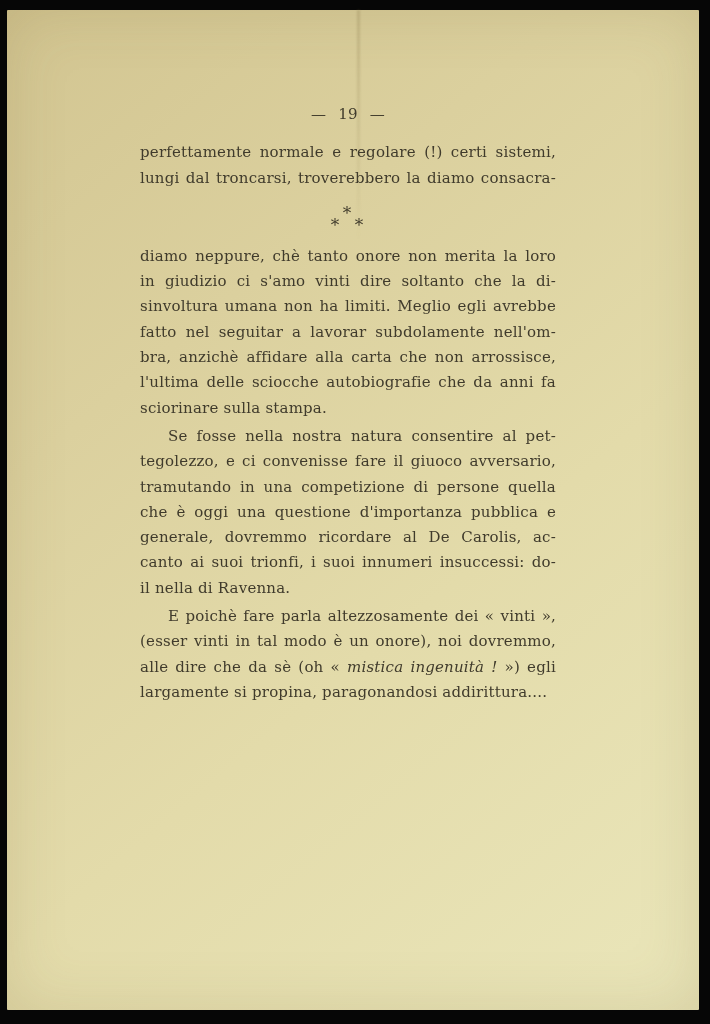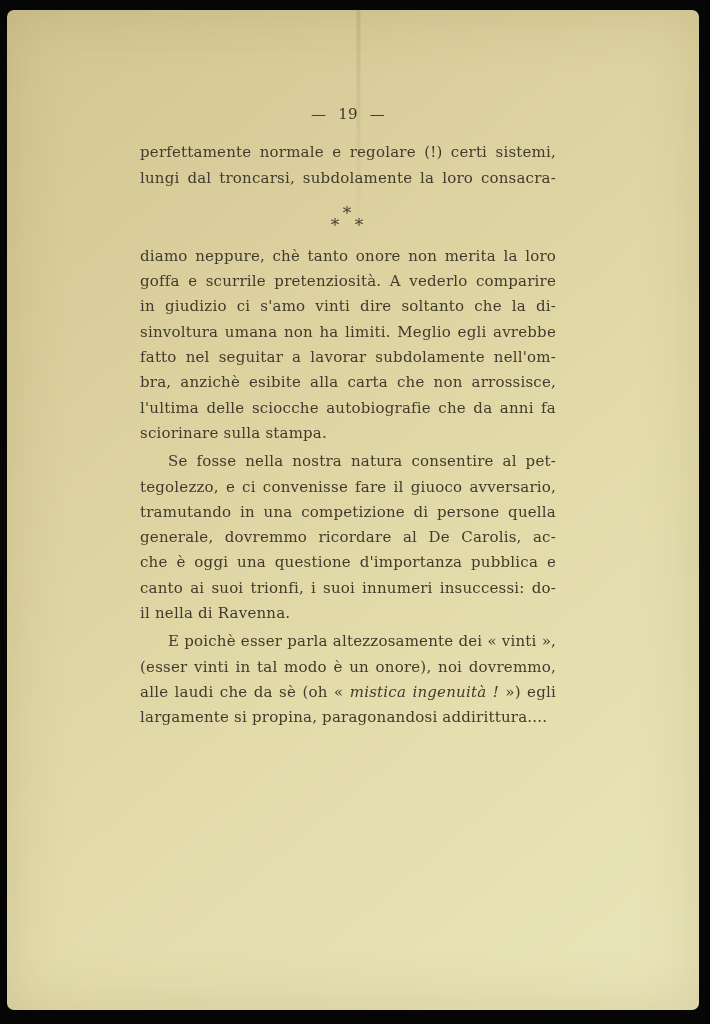--- a/index.html
+++ b/index.html
@@ -7,21 +7,21 @@
     position:relative;
     width:710px;height:1024px;
     background:#060606;
     overflow:hidden;
     font-family:"DejaVu Serif","Liberation Serif",serif;
   }
   .page{
     position:absolute;
     left:7px;top:10px;right:11px;bottom:14px;
     background:linear-gradient(140deg,#d2c591 0%,#dbd09e 30%,#e3dbaa 60%,#eae6ba 100%);
-    border-radius:7px;
+    border-radius:1px;
     box-shadow:inset 0 0 60px rgba(120,100,50,.18);
   }
   .fold{
     position:absolute;
     left:350px;top:0;width:3px;height:230px;
     background:linear-gradient(to bottom,rgba(140,124,78,.30),rgba(140,124,78,0));
     filter:blur(1px);
   }
   .content{
     position:absolute;
@@ -58,47 +58,46 @@
 <body>
 
 <div class="scan">
   <div class="page">
     <div class="fold"></div>
     <div class="content">
       <div class="page-number">— 19 —</div>
       <div id="paragraphs">
           <div class="para">
             <div class="line just"><span>perfettamente normale e regolare (!) certi sistemi,</span></div>
-            <div class="line just"><span>lungi dal troncarsi, subdolamente la loro consacra-</span></div>
+            <div class="line just"><span>lungi dal troncarsi, troverebbero la diamo consacra-</span></div>
           </div>
           <div class="asterism">
             <div class="row1">*</div>
             <div class="row2">* *</div>
           </div>
           <div class="para">
             <div class="line just"><span>diamo neppure, chè tanto onore non merita la loro</span></div>
-            <div class="line just"><span>goffa e scurrile pretenziosità. A vederlo comparire</span></div>
             <div class="line just"><span>in giudizio ci s'amo vinti dire soltanto che la di-</span></div>
             <div class="line just"><span>sinvoltura umana non ha limiti. Meglio egli avrebbe</span></div>
             <div class="line just"><span>fatto nel seguitar a lavorar subdolamente nell'om-</span></div>
-            <div class="line just"><span>bra, anzichè esibite alla carta che non arrossisce,</span></div>
+            <div class="line just"><span>bra, anzichè affidare alla carta che non arrossisce,</span></div>
             <div class="line just"><span>l'ultima delle sciocche autobiografie che da anni fa</span></div>
             <div class="line"><span>sciorinare sulla stampa.</span></div>
           </div>
           <div class="para">
             <div class="line just ind"><span>Se fosse nella nostra natura consentire al pet-</span></div>
             <div class="line just"><span>tegolezzo, e ci convenisse fare il giuoco avversario,</span></div>
             <div class="line just"><span>tramutando in una competizione di persone quella</span></div>
+            <div class="line just"><span>che è oggi una questione d'importanza pubblica e</span></div>
             <div class="line just"><span>generale, dovremmo ricordare al De Carolis, ac-</span></div>
-            <div class="line just"><span>che è oggi una questione d'importanza pubblica e</span></div>
             <div class="line just"><span>canto ai suoi trionfi, i suoi innumeri insuccessi: do-</span></div>
             <div class="line"><span>il nella di Ravenna.</span></div>
           </div>
           <div class="para">
-            <div class="line just ind"><span>E poichè esser parla altezzosamente dei « vinti »,</span></div>
+            <div class="line just ind"><span>E poichè fare parla altezzosamente dei « vinti »,</span></div>
             <div class="line just"><span>(esser vinti in tal modo è un onore), noi dovremmo,</span></div>
-            <div class="line just"><span>alle laudi che da sè (oh « </span><span class="it">mistica ingenuità !</span><span> ») egli</span></div>
+            <div class="line just"><span>alle dire che da sè (oh « </span><span class="it">mistica ingenuità !</span><span> ») egli</span></div>
             <div class="line"><span>largamente si propina, paragonandosi addirittura....</span></div>
           </div>
         </div>
     </div>
   </div>
 </div>
 
 </body></html>

